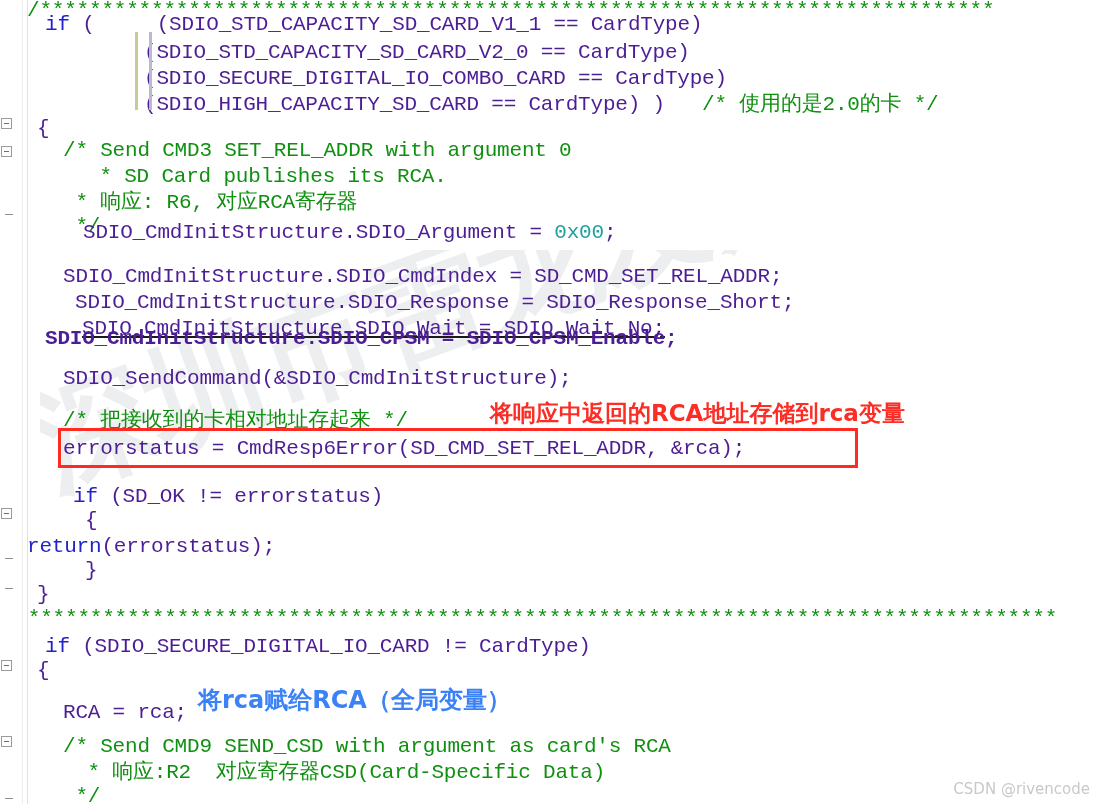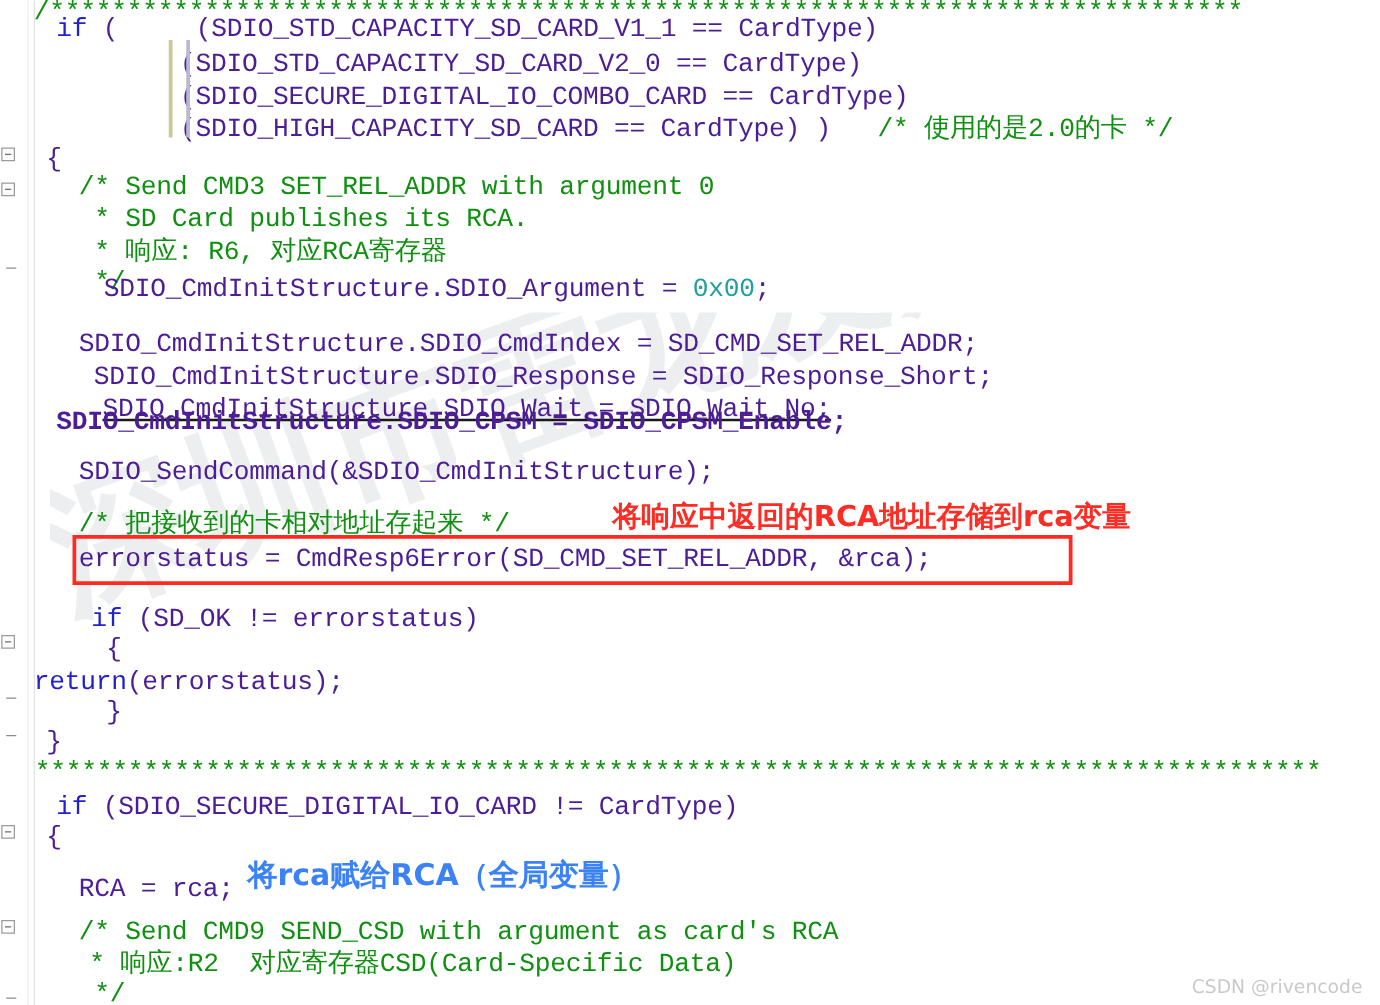--- a/index.html
+++ b/index.html
@@ -176,42 +176,42 @@
         <div class="orbar b2" style="left: 122px; top: 32px; height: 78px;"></div>
       </div>
     <div id="code-lines">
         <div class="ln" style="top: -6px; padding-left: 0px;"><span class="cmt">/*****************************************************************************</span></div>
         <div class="ln" style="top: 8px; padding-left: 18px;"><span class="kw">if</span><span class="plain"> (     (SDIO_STD_CAPACITY_SD_CARD_V1_1 == CardType)</span></div>
         <div class="ln" style="top: 36px; padding-left: 117px;"><span class="plain">(SDIO_STD_CAPACITY_SD_CARD_V2_0 == CardType)</span></div>
         <div class="ln" style="top: 62px; padding-left: 117px;"><span class="plain">(SDIO_SECURE_DIGITAL_IO_COMBO_CARD == CardType)</span></div>
         <div class="ln" style="top: 88px; padding-left: 117px;"><span class="plain">(SDIO_HIGH_CAPACITY_SD_CARD == CardType) )   </span><span class="cmt">/* 使用的是2.0的卡 */</span></div>
         <div class="ln" style="top: 112px; padding-left: 10px;"><span class="plain">{</span></div>
         <div class="ln" style="top: 134px; padding-left: 36px;"><span class="cmt">/* Send CMD3 SET_REL_ADDR with argument 0</span></div>
-        <div class="ln" style="top: 160px; padding-left: 36px;"><span class="cmt"> * SD Card publishes its RCA.</span></div>
+        <div class="ln" style="top: 160px; padding-left: 36px; margin-left: 24px;"><span class="cmt"> * SD Card publishes its RCA.</span></div>
         <div class="ln" style="top: 186px; padding-left: 36px;"><span class="cmt"> * 响应: R6, 对应RCA寄存器</span></div>
         <div class="ln" style="top: 210px; padding-left: 36px;"><span class="cmt"> */</span></div>
         <div class="ln" style="top: 216px; padding-left: 56px;"><span class="plain">SDIO_CmdInitStructure.SDIO_Argument = </span><span class="num">0x00</span><span class="plain">;</span></div>
         <div class="ln" style="top: 260px; padding-left: 36px;"><span class="plain">SDIO_CmdInitStructure.SDIO_CmdIndex = SD_CMD_SET_REL_ADDR;</span></div>
         <div class="ln" style="top: 286px; padding-left: 48px;"><span class="plain">SDIO_CmdInitStructure.SDIO_Response = SDIO_Response_Short;</span></div>
         <div class="ln" style="top: 312px; padding-left: 55px; text-decoration: underline;"><span class="plain">SDIO_CmdInitStructure.SDIO_Wait = SDIO_Wait_No;</span></div>
         <div class="ln" style="top: 322px; padding-left: 18px; font-weight: bold;"><span class="plain">SDIO_CmdInitStructure.SDIO_CPSM = SDIO_CPSM_Enable;</span></div>
         <div class="ln" style="top: 362px; padding-left: 36px;"><span class="plain">SDIO_SendCommand(&amp;SDIO_CmdInitStructure);</span></div>
         <div class="ln" style="top: 404px; padding-left: 36px;"><span class="cmt">/* 把接收到的卡相对地址存起来 */</span></div>
         <div class="ln" style="top: 432px; padding-left: 36px;"><span class="plain">errorstatus = CmdResp6Error(SD_CMD_SET_REL_ADDR, &amp;rca);</span></div>
         <div class="ln" style="top: 480px; padding-left: 46px;"><span class="kw">if</span><span class="plain"> (SD_OK != errorstatus)</span></div>
         <div class="ln" style="top: 504px; padding-left: 58px;"><span class="plain">{</span></div>
         <div class="ln" style="top: 530px; "><span class="kw">return</span><span class="plain">(errorstatus);</span></div>
         <div class="ln" style="top: 554px; padding-left: 58px;"><span class="plain">}</span></div>
         <div class="ln" style="top: 578px; padding-left: 10px;"><span class="plain">}</span></div>
         <div class="ln" style="top: 602px; padding-left: 0px; left: -24px;"><span class="cmt">/************************************************************************************</span></div>
         <div class="ln" style="top: 630px; padding-left: 18px;"><span class="kw">if</span><span class="plain"> (SDIO_SECURE_DIGITAL_IO_CARD != CardType)</span></div>
         <div class="ln" style="top: 654px; padding-left: 10px;"><span class="plain">{</span></div>
         <div class="ln" style="top: 696px; padding-left: 36px;"><span class="plain">RCA = rca;</span></div>
         <div class="ln" style="top: 730px; padding-left: 36px;"><span class="cmt">/* Send CMD9 SEND_CSD with argument as card's RCA</span></div>
-        <div class="ln" style="top: 756px; padding-left: 32px;"><span class="cmt"> * 响应:R2  对应寄存器CSD(Card-Specific Data)</span></div>
+        <div class="ln" style="top: 756px; padding-left: 48px;"><span class="cmt"> * 响应:R2  对应寄存器CSD(Card-Specific Data)</span></div>
         <div class="ln" style="top: 780px; padding-left: 36px;"><span class="cmt"> */</span></div>
       </div>
   </div>
 
   <div class="redbox" id="redbox" style="left: 58px; top: 428px; width: 800px; height: 40px; border-color: rgb(255, 42, 34);"></div>
 
   <div id="annotations">
       <div class="annot" style="left: 490px; top: 398px; font-size: 23px; color: rgb(251, 45, 36);">将响应中返回的RCA地址存储到rca变量</div>
       <div class="annot" style="left: 198px; top: 684px; font-size: 24px; color: #3b82f6;">将rca赋给RCA（全局变量）</div>
     </div>

